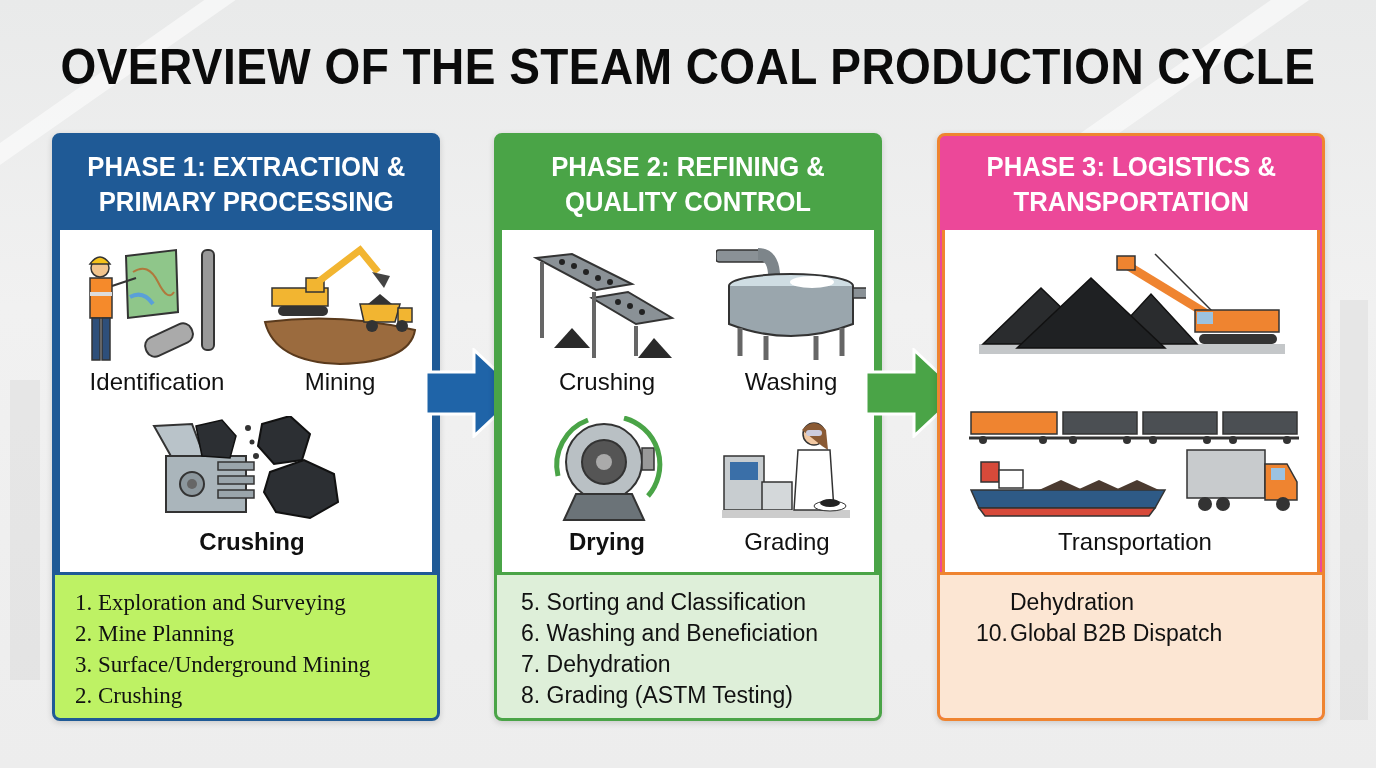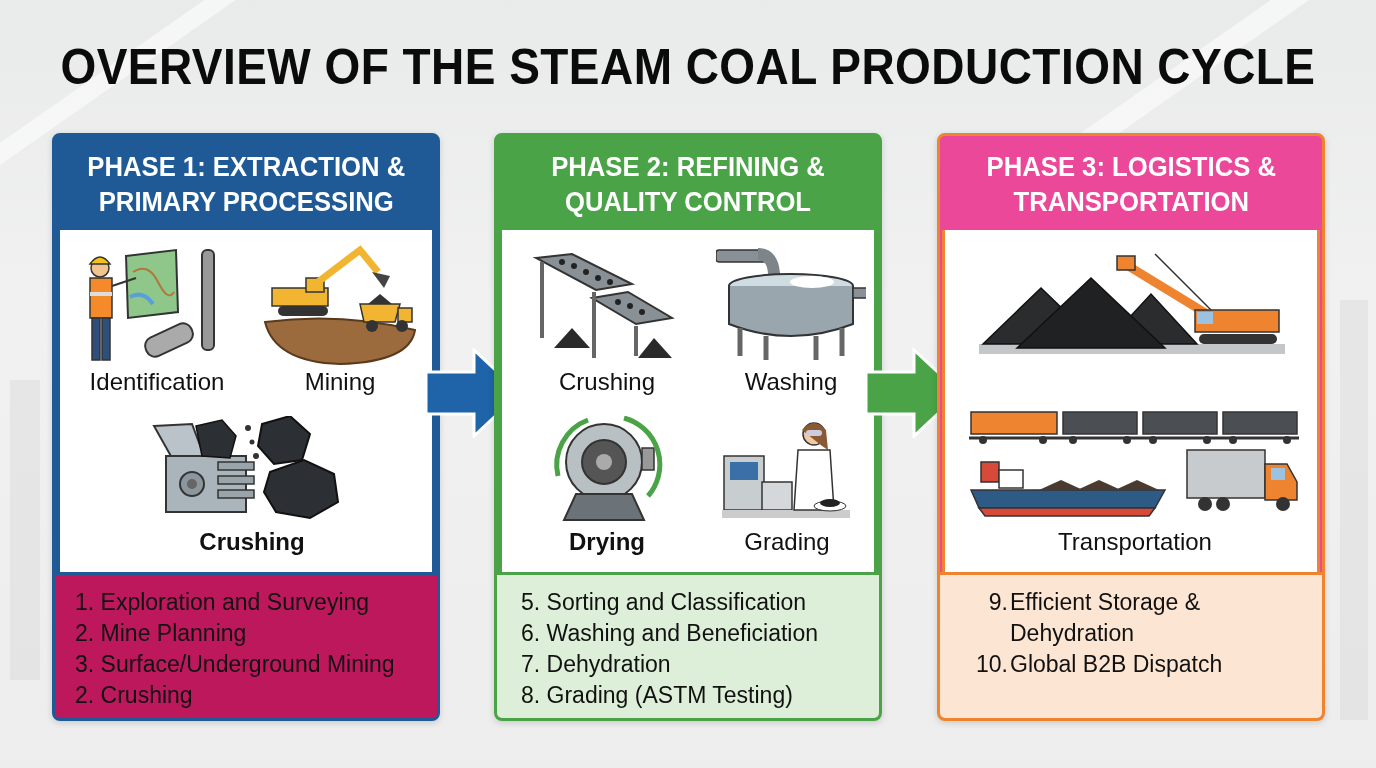--- a/index.html
+++ b/index.html
@@ -38,21 +38,21 @@
   .panel .list {
     position: absolute; left: 0; right: 0; top: 436px; bottom: 0; padding: 12px 20px;
     border-top: 3px solid;
     font-size: 23px; line-height: 31px; color: #111;
   }
   .panel .list ol { list-style: none; }
   .panel .list li { white-space: nowrap; }
 
   .p1 { left: 52px; border-color: #1f5a96; background: #1f5a96; }
   .p1 .body { border-color: #1f5a96; }
-  .p1 .list { background: #be185d; border-color: #1f5a96; }
+  .p1 .list { background: #bef264; border-color: #1f5a96; font-family: Liberation Serif, serif; }
   .p2 { left: 494px; border-color: #4aa447; background: #4aa447; }
   .p2 .body { border-color: #4aa447; }
   .p2 .list { background: #deefd9; border-color: #4aa447; padding-left: 24px; }
   .p3 { left: 937px; border-color: #ef8430; background: #ec4899; }
   .p3 .body { border-color: #ef8430; }
   .p3 .list { background: #fce6d3; border-color: #ef8430; padding-left: 34px; }
   .p3 .list .num { display: inline-block; width: 34px; text-align: right; margin-right: 2px; }
 
   .lbl { position: absolute; font-size: 24px; color: #111; text-align: center; }
   .ill { position: absolute; }
@@ -278,18 +278,17 @@
       <g fill="#333">
           <circle cx="236" cy="98" r="7"></circle>
           <circle cx="254" cy="98" r="7"></circle>
           <circle cx="314" cy="98" r="7"></circle>
         </g>
     </svg>
     <div class="lbl" style="left:90px;top:298px;width:200px;">Transportation</div>
   </div>
   <div class="list">
     <ol>
-      <li><span class="num">9.</span><span>Efficient Storage &amp;</span></li>
       <li><span class="num"></span><span>Dehydration</span></li>
       <li><span class="num">10.</span><span>Global B2B Dispatch</span></li>
     </ol>
   </div>
 </div>
 
 </body></html>

